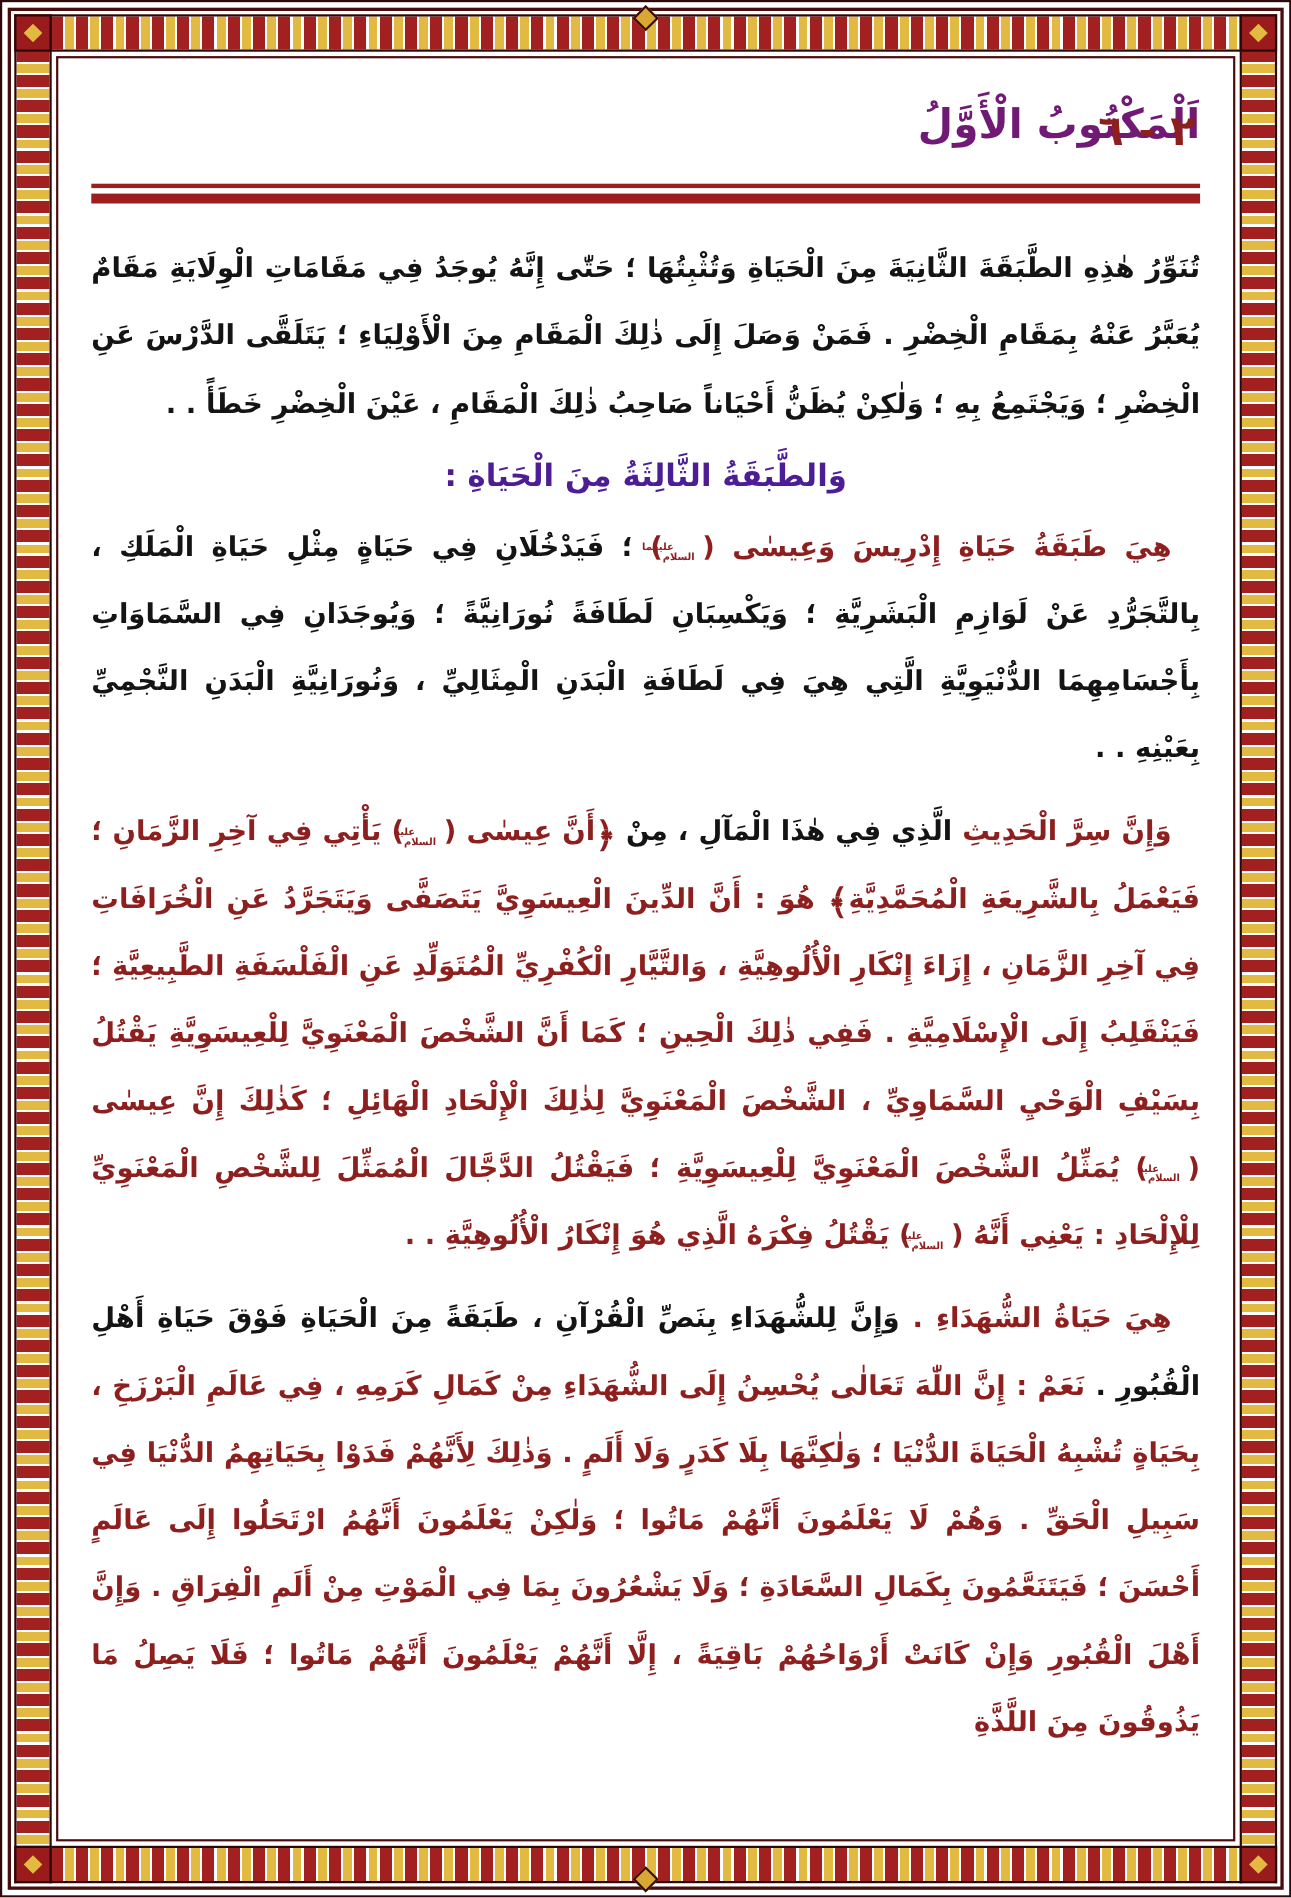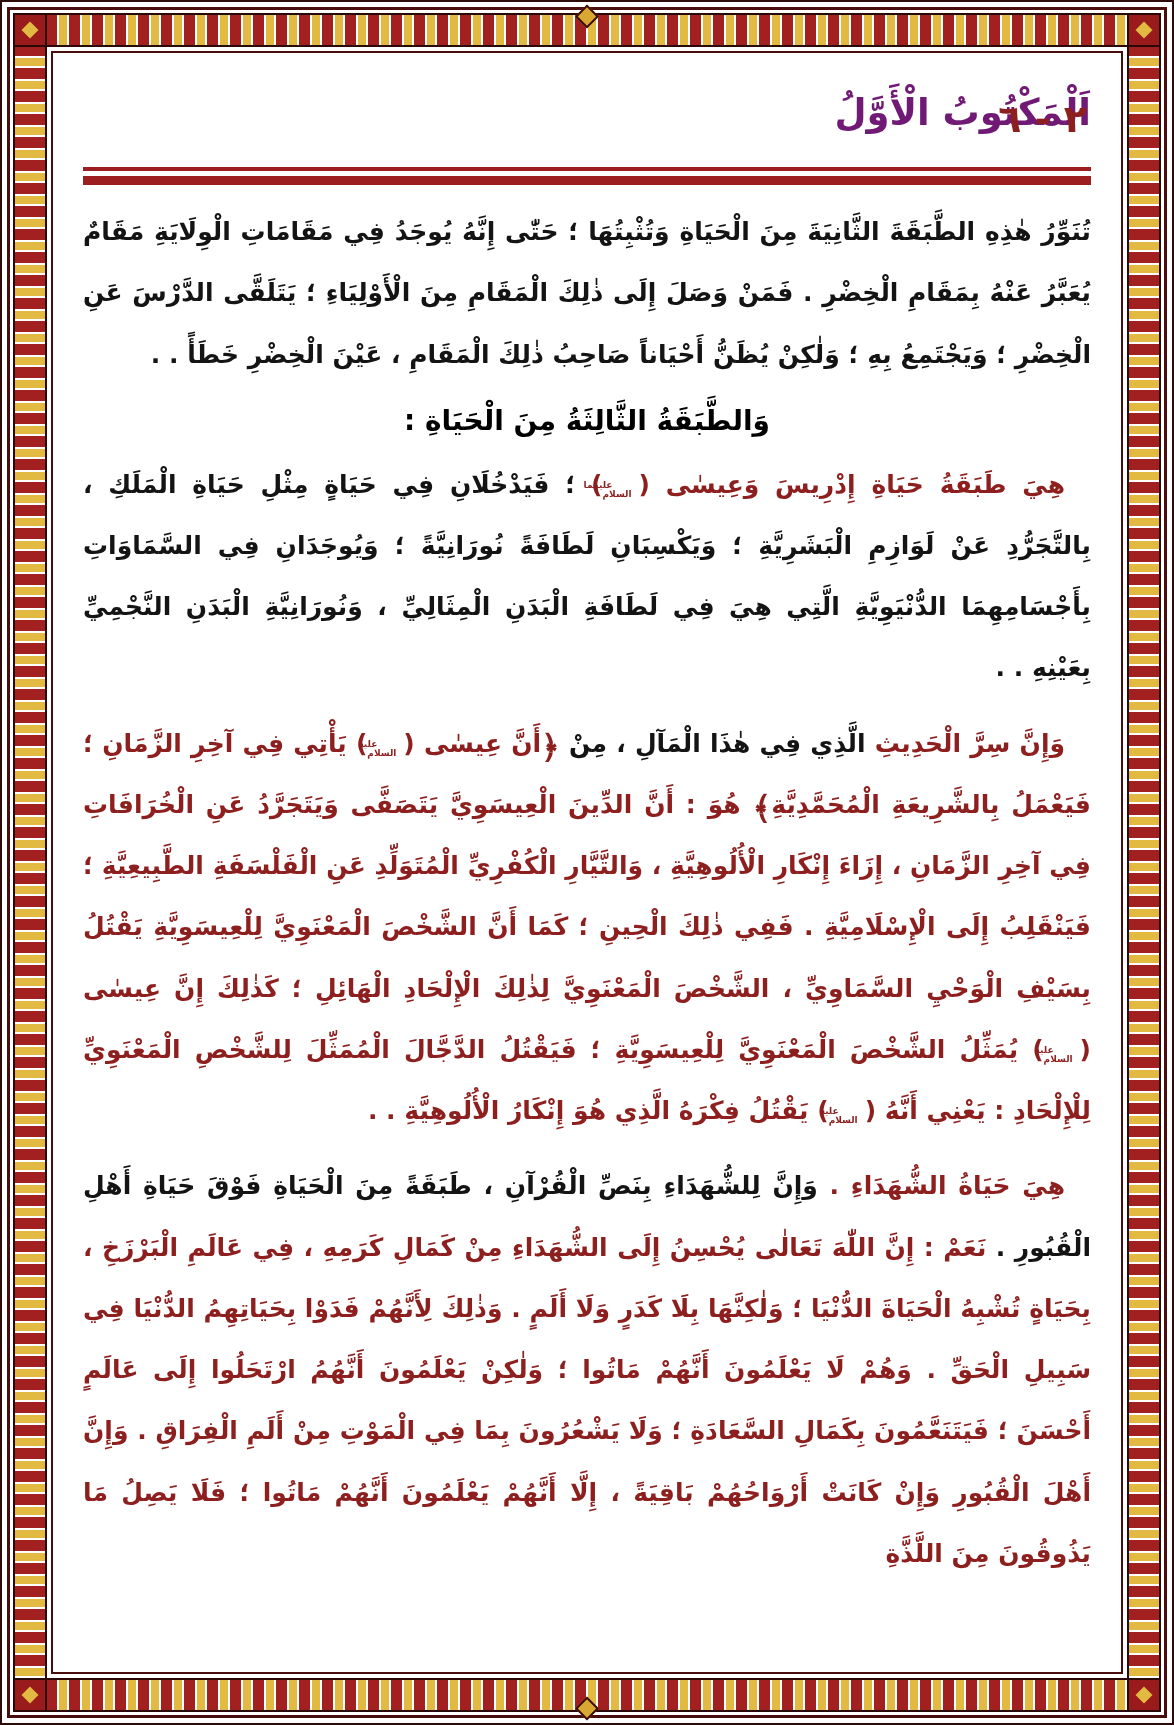--- a/index.html
+++ b/index.html
@@ -57,35 +57,35 @@
     text-align:right;font-size:37px;font-weight:bold;
     color:#701a75;padding-top:34px;
   }
   .page-ref{
     position:absolute;top:40px;right:4px;
     font-size:38px;font-weight:bold;color:#8e1f1f;
     direction:ltr;unicode-bidi:isolate;letter-spacing:4px;
   }
   .rule-a{height:4px;background:#9c1e1e;margin-top:10px;}
   .rule-b{height:9px;background:#9c1e1e;margin-top:5px;}
-  .body{padding-top:16px;font-weight:bold;}
+  .body{padding-top:28px;font-weight:bold;}
   .para{
     margin:0 0 14px;
     font-size:25px;line-height:2.45;
     text-align:justify;text-indent:26px;
     color:#141414;
   }
   .para.no-indent{text-indent:0;}
   .heading{
     margin:14px 0 10px;text-align:center;text-indent:0;
     font-size:28px;line-height:1.6;font-weight:bold;color:#a32424;
   }
   .c-black{color:#141414;}
   .c-maroon{color:#8e1f1f;}
-  .c-heading{color:#000000;}
+  .c-heading{color:#4c1d95;}
   .hon-wrap{white-space:nowrap;}
   .hon{
     display:inline-block;width:36px;
     font-size:9px;line-height:9px;font-weight:bold;
     text-align:left;vertical-align:-4px;white-space:normal;
   }
   .bracket{font-size:32px;line-height:0;vertical-align:-6px;}
 </style>
 </head>
 <body>

